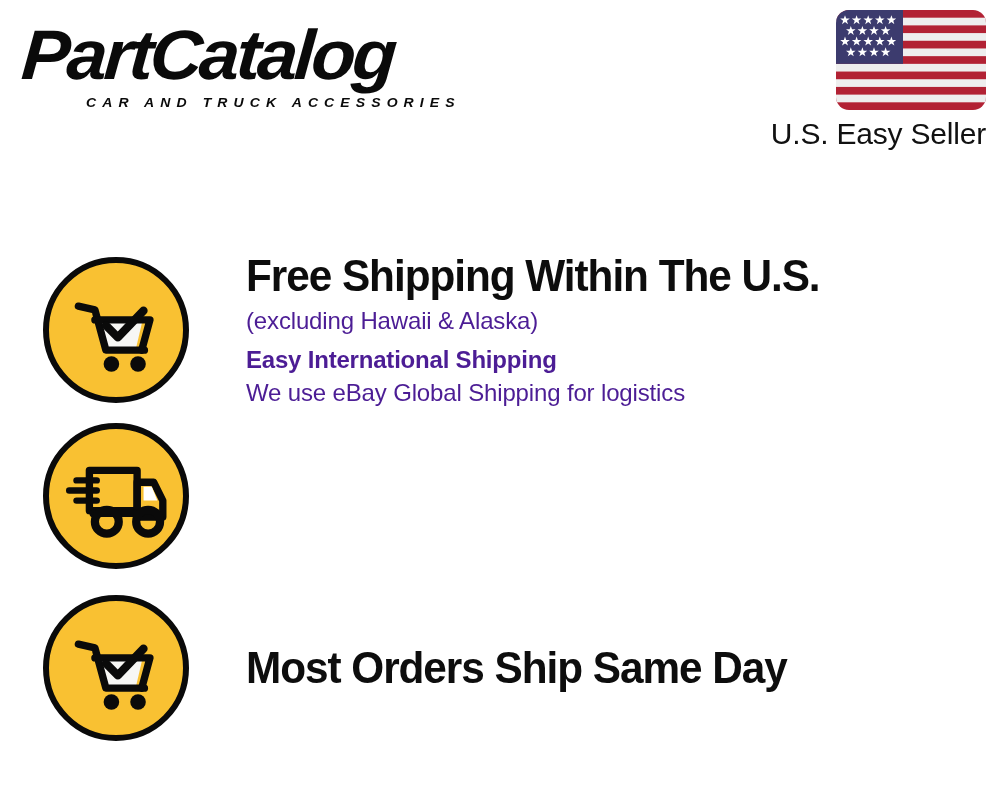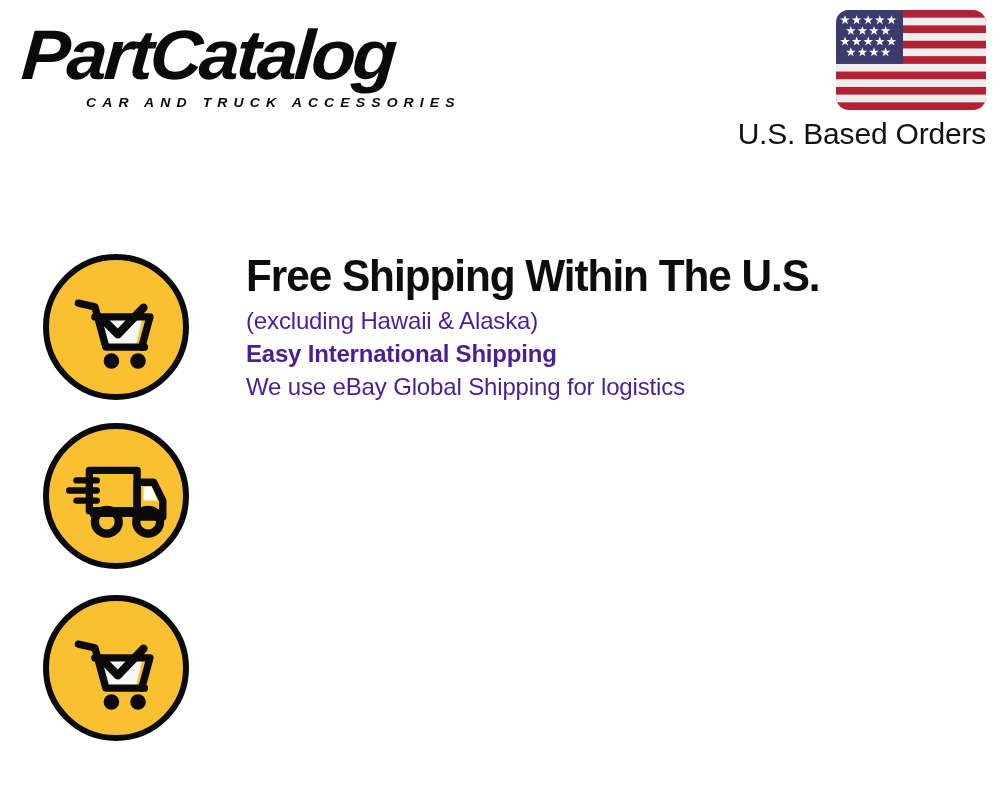--- a/index.html
+++ b/index.html
@@ -153,21 +153,21 @@
     font-size: 24px;
     line-height: 33px;
     letter-spacing: -0.15px;
     color: #4c1d95;
     white-space: nowrap;
   }
   .benefit-sub.strong {
     font-weight: 700;
     letter-spacing: -0.2px;
   }
-  .benefit-sub.gap-top { }
+  .benefit-sub.gap-top { margin-top: 6px; }
   .benefit-title.tight { margin-bottom: 2px; }
 </style>
 </head>
 <body>
 
 <div id="header">
 
   <div id="brand-logo">
     <span id="brand-wordmark">PartCatalog</span>
     <span id="brand-tagline">CAR AND TRUCK ACCESSORIES</span>
@@ -204,21 +204,21 @@
           <polygon points="43.8,26.6 45,30 48.6,30 45.7,32.2 46.8,35.6 43.8,33.5 40.8,35.6 41.9,32.2 39,30 42.6,30"></polygon>
           <polygon points="55.4,26.6 56.6,30 60.2,30 57.3,32.2 58.4,35.6 55.4,33.5 52.4,35.6 53.5,32.2 50.6,30 54.2,30"></polygon>
 
           <polygon points="14.8,37.3 16,40.7 19.6,40.7 16.7,42.9 17.8,46.3 14.8,44.2 11.8,46.3 12.9,42.9 10,40.7 13.6,40.7"></polygon>
           <polygon points="26.4,37.3 27.6,40.7 31.2,40.7 28.3,42.9 29.4,46.3 26.4,44.2 23.4,46.3 24.5,42.9 21.6,40.7 25.2,40.7"></polygon>
           <polygon points="38,37.3 39.2,40.7 42.8,40.7 39.9,42.9 41,46.3 38,44.2 35,46.3 36.1,42.9 33.2,40.7 36.8,40.7"></polygon>
           <polygon points="49.6,37.3 50.8,40.7 54.4,40.7 51.5,42.9 52.6,46.3 49.6,44.2 46.6,46.3 47.7,42.9 44.8,40.7 48.4,40.7"></polygon>
         </g>
       </svg>
     </span>
-    <span id="us-seller-label">U.S. Based Orders</span>
+    <span id="us-seller-label">U.S. Easy Seller</span>
   </div>
 </div>
 
 <div id="benefits">
 
   <div class="benefit-row row-0">
     <div class="benefit-icon">
       <svg viewBox="0 0 146 146" aria-hidden="true">
 
         <path d="M52 62 L102 62 L95 92 L59 92 Z" fill="#F7F7F5"></path>
@@ -268,15 +268,18 @@
     <div class="benefit-icon">
       <svg viewBox="0 0 146 146" aria-hidden="true">
         <path d="M52 62 L102 62 L95 92 L59 92 Z" fill="#F7F7F5"></path>
         <path d="M32 47 L50 51 L62 95 L104 95" fill="none" stroke="#0a0a0a" stroke-width="8" stroke-linecap="round" stroke-linejoin="round"></path>
         <path d="M50 62 L110 62 L101 95" fill="none" stroke="#0a0a0a" stroke-width="8" stroke-linecap="round" stroke-linejoin="round"></path>
         <path d="M62 68 L75 81 L103 52" fill="none" stroke="#0a0a0a" stroke-width="9" stroke-linecap="round" stroke-linejoin="round"></path>
         <circle cx="68" cy="110" r="8.5" fill="#0a0a0a"></circle>
         <circle cx="97" cy="110" r="8.5" fill="#0a0a0a"></circle>
       </svg>
     </div>
+    <div class="benefit-text">
+      <span class="benefit-title">Most Orders Ship Same Day</span>
+    </div>
   </div>
 
 </div>
 
 </body></html>

